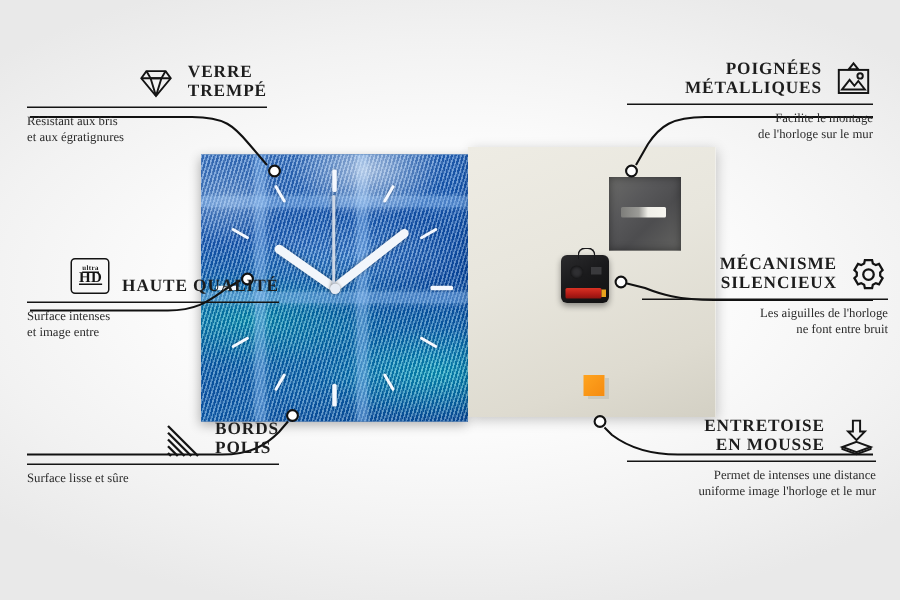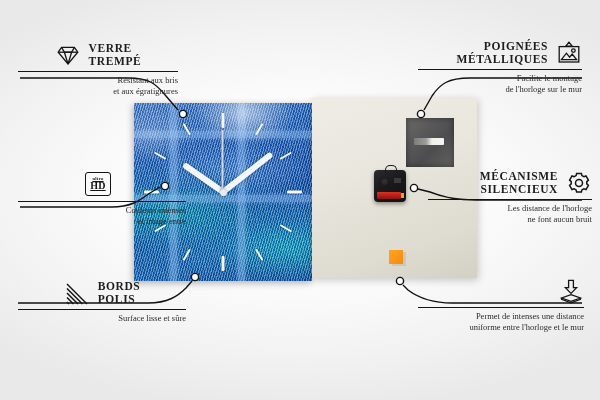--- a/index.html
+++ b/index.html
@@ -136,23 +136,23 @@
   .callout .title {
     font-family:"Liberation Serif", serif;
     font-weight:bold; font-size:11.5px; line-height:13px;
     letter-spacing:.6px; color:#1d1d1d; text-transform:uppercase;
   }
   .callout .rule { height:1px; background:#141414; margin-top:3px; }
   .callout .sub {
     font-size:8.5px; line-height:10.5px; color:#2b2b2b; margin-top:3px;
     font-family:"Liberation Serif", serif;
   }
-  .callout.left .head { justify-content:center; }
+  .callout.left .head { justify-content:flex-end; }
   .callout.left .title { text-align:left; }
-  .callout.left .sub { text-align:right; }
+  .callout.left .sub { text-align:left; }
   .callout.right .head { justify-content:flex-end; }
   .callout.right .title { text-align:right; }
   .callout.right .sub { text-align:right; }
 
   .ico { width:26px; height:26px; flex:0 0 26px; color:#141414;text-decoration:underline; }
   .ico svg { display:block; width:26px; height:26px; }
 
   .c-verre   { left:18px;  top:42px;  width:160px; }
   .c-impr    { left:18px;  top:172px; width:168px; }
   .c-bords   { left:18px;  top:280px; width:168px; }
@@ -260,25 +260,26 @@
   <div class="callout left c-impr">
     <div class="head">
       <span class="ico">
         <span class="hdbadge">
           <span class="u">ultra</span>
           <span class="h">HD</span>
         </span>
       </span>
       <span class="title">
         <br>
-      </span>
-    </div>
-    <div class="rule"></div>
-    <div class="sub">
-      <span>Couleurs intenses</span><br>
+        <span>HAUTE QUALITÉ</span>
+      </span>
+    </div>
+    <div class="rule"></div>
+    <div class="sub">
+      <span>Surface intenses</span><br>
       <span>et image entre</span>
     </div>
   </div>
 
   <div class="callout right c-poign">
     <div class="head">
       <span class="title">
         <span>POIGNÉES</span><br>
         <span>MÉTALLIQUES</span>
       </span>
@@ -328,35 +329,39 @@
       </span>
       <span class="ico">
         <svg viewBox="0 0 26 26" fill="none" stroke="#141414" stroke-width="1.5">
           <path d="M10.6 3.4 h4.8 l.5 2.2 2 1.15 2.1-.8 2.4 4.15 -1.6 1.5 0 2.3 1.6 1.5 -2.4 4.15 -2.1-.8 -2 1.15 -.5 2.2 h-4.8 l-.5-2.2 -2-1.15 -2.1.8 -2.4-4.15 1.6-1.5 0-2.3 -1.6-1.5 2.4-4.15 2.1.8 2-1.15 Z"></path>
           <circle cx="13" cy="13" r="3.5"></circle>
         </svg>
       </span>
     </div>
     <div class="rule"></div>
     <div class="sub">
-      <span>Les distance de l'horloge</span><br>
-      <span>ne font aucun bruit</span>
+      <span>Les aiguilles de l'horloge</span><br>
+      <span>ne font entre bruit</span>
     </div>
   </div>
 
   <div class="callout right c-entre">
     <div class="head">
+      <span class="title">
+        <span>ENTRETOISE</span><br>
+        <span>EN MOUSSE</span>
+      </span>
       <span class="ico">
         <svg viewBox="0 0 26 26" fill="none" stroke="#141414" stroke-width="1.3">
           <path d="M10.6 2.4 h4.8 v7.2 h3.2 L13 15.4 L7.4 9.6 h3.2 Z"></path>
           <path d="M13 16.6 L22.4 20 L13 23.4 L3.6 20 Z"></path>
           <path d="M3.6 20 v1.4 L13 24.8 L22.4 21.4 V20"></path>
         </svg>
       </span>
     </div>
     <div class="rule"></div>
     <div class="sub">
       <span>Permet de intenses une distance</span><br>
-      <span>uniforme entre l'horloge et le mur</span>
+      <span>uniforme image l'horloge et le mur</span>
     </div>
   </div>
 
 </div>
 
 </body></html>

